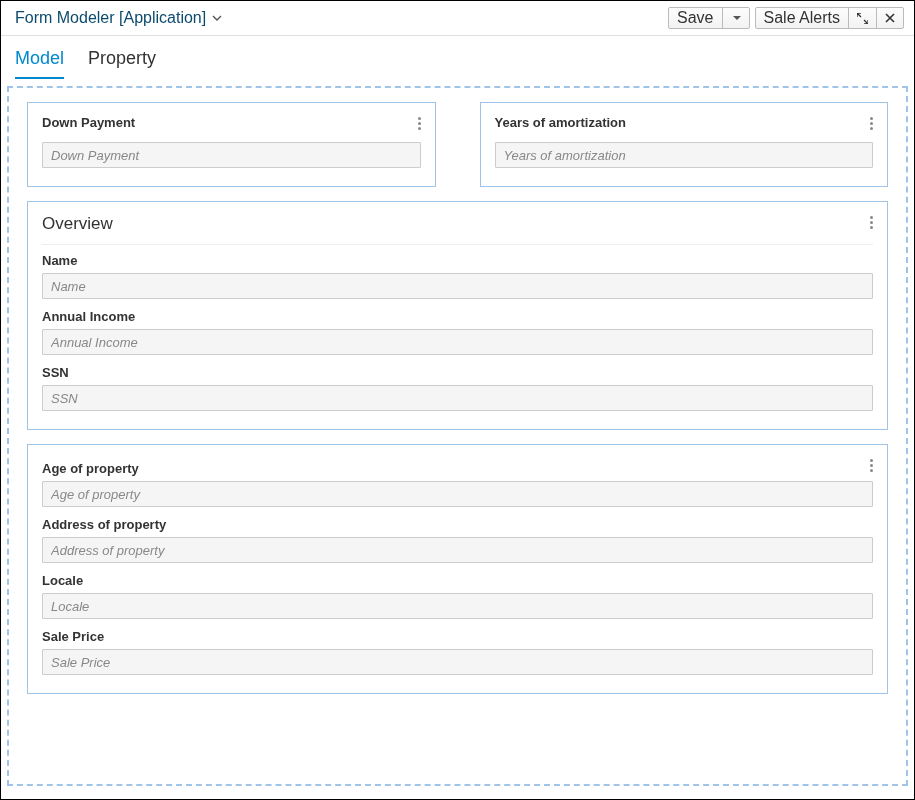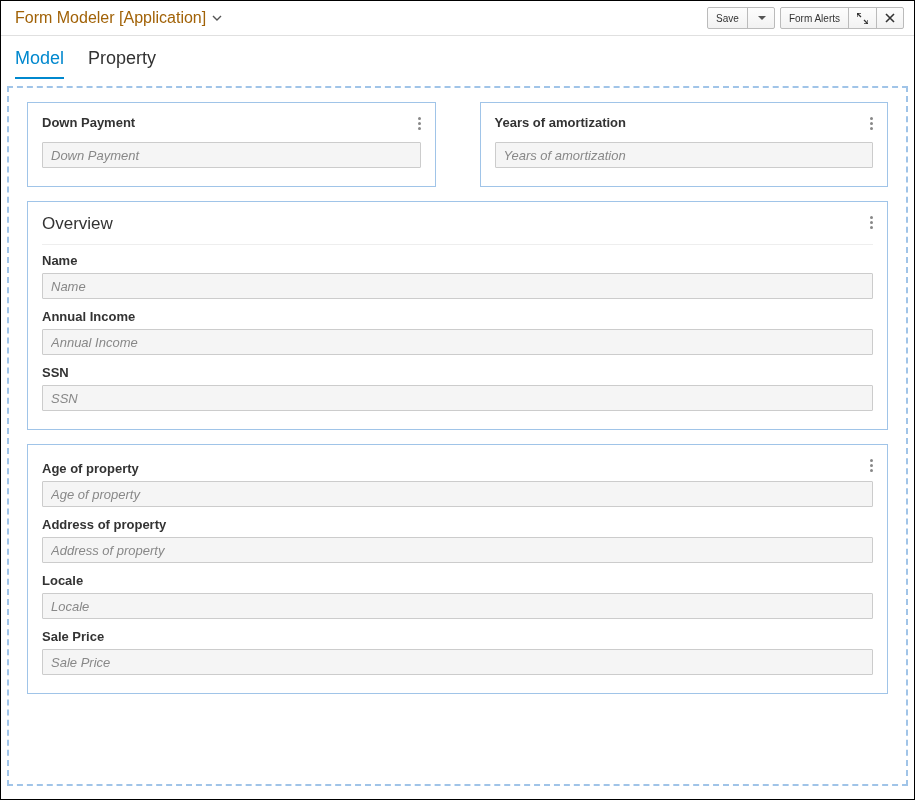--- a/index.html
+++ b/index.html
@@ -18,37 +18,37 @@
       justify-content: space-between;
       align-items: center;
       padding: 6px 10px 6px 14px;
       border-bottom: 1px solid #e0e0e0;
     }
     .title-wrap {
       display: flex;
       align-items: center;
       gap: 6px;
       font-size: 16px;
-      color: #a16207;
+      color: #0c4a6e;
     }
     .title-wrap .chev {
       display: inline-flex;
       align-items: center;
       color: #666;
     }
     .toolbar {
       display: flex;
       gap: 5px;
       align-items: center;
     }
     .btn, .btn-group {
       border: 1px solid #bbb;
       background: linear-gradient(#fdfdfd, #f2f2f2);
       border-radius: 2px;
-      font-size: 10px;
+      font-size: 16px;
       color: #333;
       height: 22px;
       display: inline-flex;
       align-items: center;
     }
     .btn-group {
       padding: 0;
     }
     .btn-group .seg {
       padding: 0 8px;
@@ -180,21 +180,21 @@
     </span>
   </div>
   <div class="toolbar">
     <div class="btn-group">
       <span class="seg">Save</span>
       <span class="seg">
           <span class="chev-down-sm"></span>
         </span>
     </div>
     <div class="btn-group">
-      <span class="seg">Form Alerts</span>
+      <span class="seg">Sale Alerts</span>
       <span class="seg icon-btn">
         <svg width="11" height="11" viewBox="0 0 11 11">
           <path d="M0 4 L0 0 L4 0 M0 0 L4 4 M11 7 L11 11 L7 11 M11 11 L7 7" stroke="#333" stroke-width="1.3" fill="none"></path>
         </svg>
       </span>
       <span class="seg icon-btn">
         <svg width="10" height="10" viewBox="0 0 10 10">
           <path d="M1 1 L9 9 M9 1 L1 9" stroke="#333" stroke-width="1.6"></path>
         </svg>
       </span>

